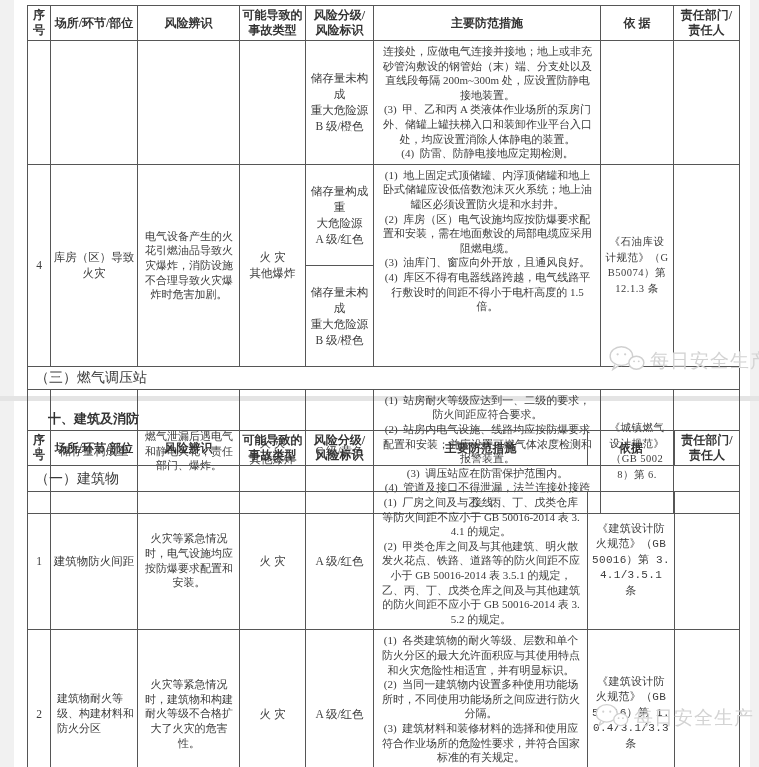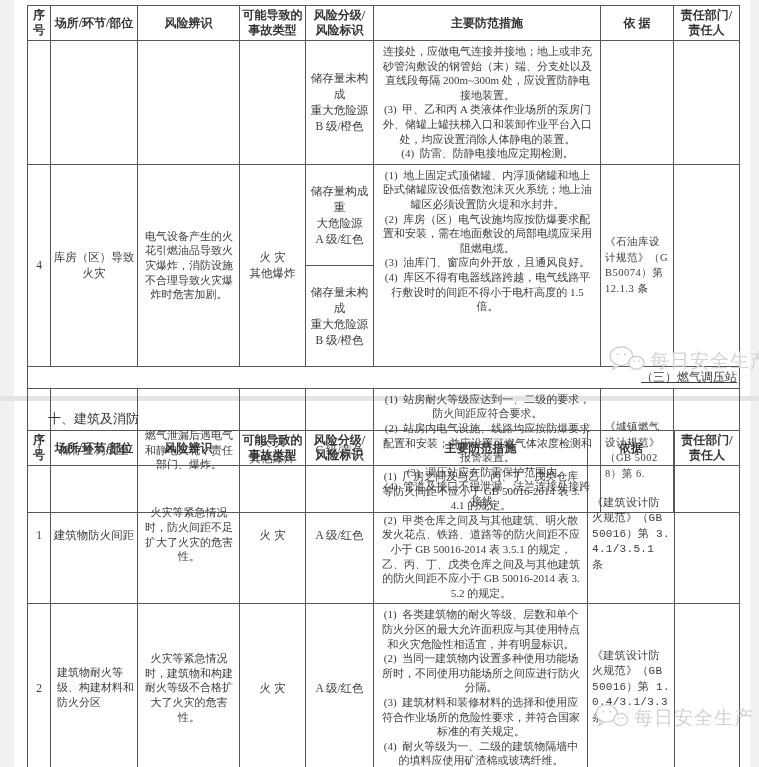--- a/index.html
+++ b/index.html
@@ -31,33 +31,32 @@
   td.c{
     font-size:11.5px;text-align:center;vertical-align:middle;
     line-height:16px;white-space:pre-line;padding:18px 1px;
   }
   td.m{
     font-size:11px;text-align:center;vertical-align:top;
     line-height:14.6px;white-space:pre-wrap;word-break:break-all;
     padding:3px 6px 3px 7px;
   }
   td.b{
-    font-size:10.5px;text-align:left;vertical-align:middle;
+    font-size:10.5px;text-align:center;vertical-align:middle;
     line-height:15.5px;white-space:pre-wrap;word-break:break-all;
     padding:0 4px;letter-spacing:0.5px;margin-left:44px;
   }
   #t2 td.b{font-size:11px;letter-spacing:0.3px;font-family:Liberation Mono, monospace;}
   td.sec{
-    font-size:12px;text-align:right;vertical-align:middle;
+    font-size:14px;text-align:left;vertical-align:middle;
     padding:2px 2px 2px 7px;
-    text-decoration:underline;
   }
   .t2-title{
     position:absolute;left:48px;top:410px;
-    font-size:13px;font-weight:normal;color:#333;
+    font-size:13px;font-weight:bold;color:#333;
   }
   .wm{
     position:absolute;display:flex;align-items:center;gap:4px;
     color:#d2d2d2;z-index:6;pointer-events:none;
   }
   .wm-1{left:608px;top:344px;}
   .wm-2{left:594px;top:702px;}
   .wm-text{
     font-size:19px;letter-spacing:1px;white-space:nowrap;
     color:#d3d3d3;font-weight:500;
@@ -172,24 +171,27 @@
     <th class="hdr">风险辨识</th>
     <th class="hdr">可能导致的
 事故类型</th>
     <th class="hdr">风险分级/
 风险标识</th>
     <th class="hdr">主要防范措施</th>
     <th class="hdr">依据</th>
     <th class="hdr">责任部门/
 责任人</th>
   </tr>
+  <tr style="height:26px">
+    <td class="sec" colspan="8">（一）建筑物</td>
+  </tr>
   <tr style="height:106px">
     <td class="c">1</td>
     <td class="c">建筑物防火间距</td>
-    <td class="m" style="vertical-align:middle">火灾等紧急情况时，防火间距不足扩大了火灾的危害性。</td>
+    <td class="m" style="vertical-align:middle">火灾等紧急情况时，电气设施均应按防爆要求配置和安装。</td>
     <td class="c">火 灾</td>
     <td class="c">A 级/红色</td>
     <td class="m">(1)  厂房之间及与乙、丙、丁、戊类仓库等防火间距不应小于 GB 50016-2014 表 3.4.1 的规定。
 (2)  甲类仓库之间及与其他建筑、明火散发火花点、铁路、道路等的防火间距不应小于 GB 50016-2014 表 3.5.1 的规定，乙、丙、丁、戊类仓库之间及与其他建筑的防火间距不应小于 GB 50016-2014 表 3.5.2 的规定。</td>
     <td class="b">《建筑设计防火规范》（GB 50016）第 3.4.1/3.5.1 条</td>
     <td class="c"></td>
   </tr>
   <tr style="height:155px">
     <td class="c">2</td>
     <td class="c" style="text-align:left;padding-left:6px;white-space:normal;word-break:break-all;font-size:11px;line-height:15px">建筑物耐火等级、构建材料和防火分区</td>

